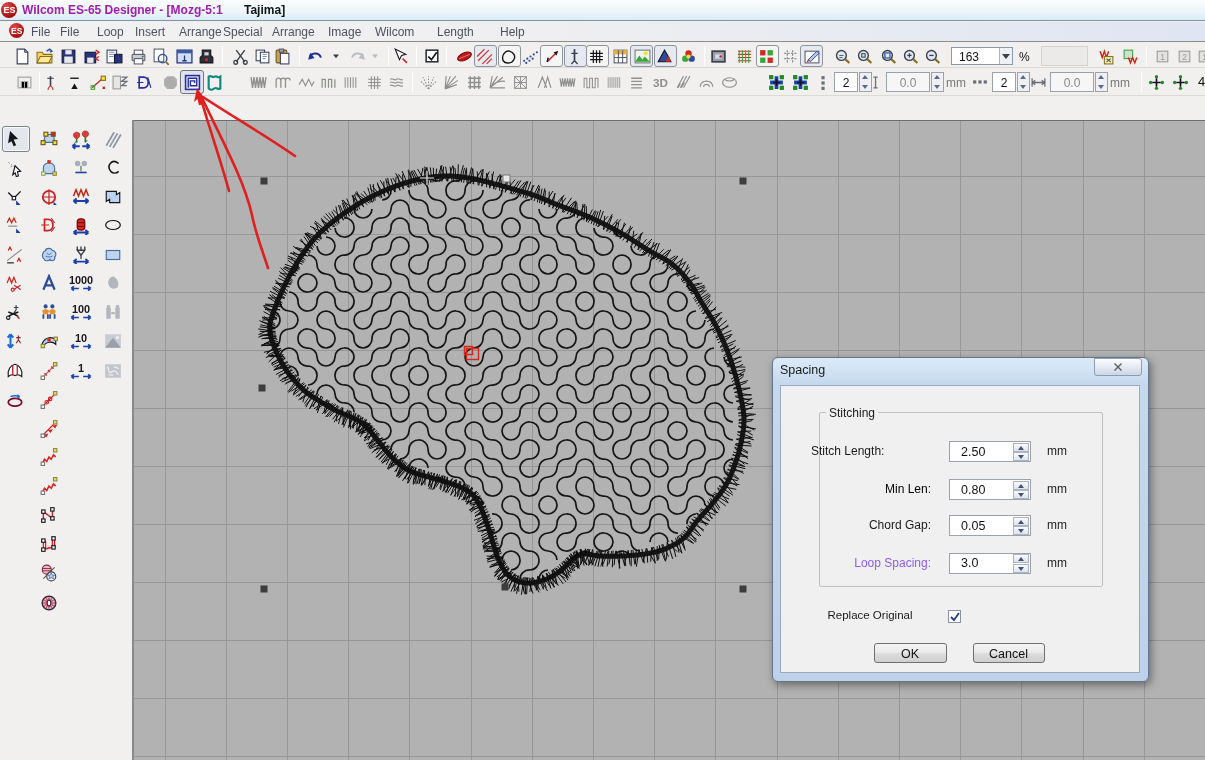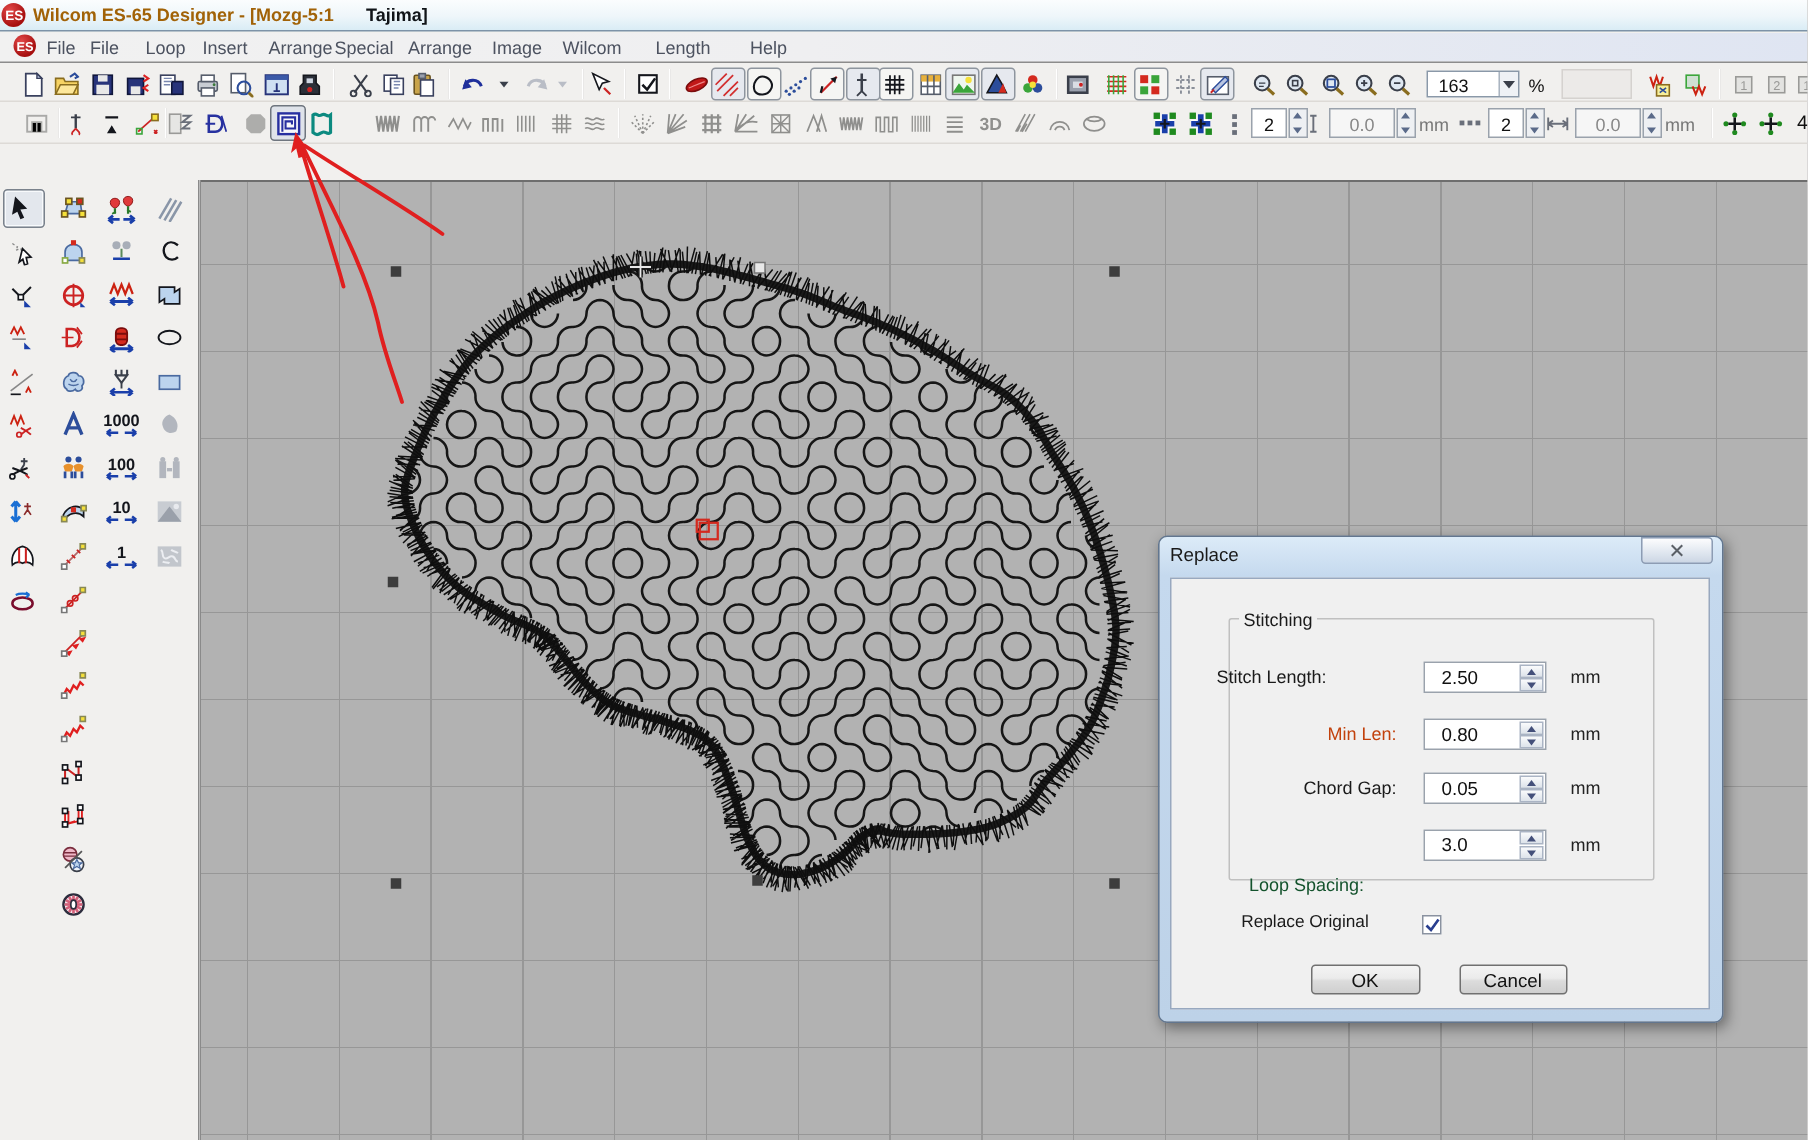--- a/index.html
+++ b/index.html
@@ -1,16 +1,16 @@
 <!DOCTYPE html>
 <html><head><meta charset="utf-8"><style>*{margin:0;padding:0;box-sizing:border-box} body{width:1205px;height:760px;overflow:hidden;position:relative;font-family:"Liberation Sans",sans-serif;background:#f1f0ee}</style></head><body>
 <div style="position:absolute;left:0;top:0;width:1205px;height:21px;background:linear-gradient(180deg,#fbfdfe 0%,#eef6fa 55%,#d9ecf5 100%);border-bottom:1px solid #7d93a8"></div>
 <div style="position:absolute;left:1px;top:2px;width:16px;height:16px;border-radius:50%;background:radial-gradient(circle at 35% 30%,#e24848,#a60f0f 70%);z-index:3"></div>
 <div style="position:absolute;left:3.5px;top:5px;font:bold 9px 'Liberation Sans',sans-serif;color:#fff;z-index:4">ES</div>
-<div style="position:absolute;left:22px;top:3px;font:bold 12px 'Liberation Sans',sans-serif;color:#a16207;z-index:3">Wilcom ES-65 Designer - [Mozg-5:1</div>
+<div style="position:absolute;left:22px;top:3px;font:bold 12px 'Liberation Sans',sans-serif;color:#a21caf;z-index:3">Wilcom ES-65 Designer - [Mozg-5:1</div>
 <div style="position:absolute;left:244px;top:3px;font:bold 12px 'Liberation Sans',sans-serif;color:#101418;z-index:3">Tajima]</div>
 <div style="position:absolute;left:0;top:22px;width:1205px;height:20px;background:linear-gradient(90deg,#f1f1f1 0%,#efeff1 45%,#dfe5f2 100%);border-bottom:1px solid #8c8c8c"></div>
 <div style="position:absolute;left:9px;top:23px;width:15px;height:15px;border-radius:50%;background:radial-gradient(circle at 35% 30%,#e24848,#a60f0f 70%);z-index:3"></div>
 <div style="position:absolute;left:11px;top:26px;font:bold 8.5px 'Liberation Sans',sans-serif;color:#fff;z-index:4">ES</div>
 <div style="position:absolute;left:31px;top:25px;font:12px 'Liberation Sans',sans-serif;color:#4c5260;z-index:3">File</div>
 <div style="position:absolute;left:60px;top:25px;font:12px 'Liberation Sans',sans-serif;color:#4c5260;z-index:3">File</div>
 <div style="position:absolute;left:97px;top:25px;font:12px 'Liberation Sans',sans-serif;color:#4c5260;z-index:3">Loop</div>
 <div style="position:absolute;left:135px;top:25px;font:12px 'Liberation Sans',sans-serif;color:#4c5260;z-index:3">Insert</div>
 <div style="position:absolute;left:179px;top:25px;font:12px 'Liberation Sans',sans-serif;color:#4c5260;z-index:3">Arrange</div>
 <div style="position:absolute;left:223px;top:25px;font:12px 'Liberation Sans',sans-serif;color:#4c5260;z-index:3">Special</div>
@@ -731,52 +731,52 @@
     </g>
   </svg>
 <svg width="190" height="210" viewBox="150 75 190 210" style="position:absolute;left:150px;top:75px;z-index:60">
     <path d="M197,88 L205,99 L200.5,98.4 L202,104.5 L199,105.3 L197.5,99 L194,102 Z" fill="#e01f1f"></path>
     <path d="M203,97 C230,115 265,135 295,156" stroke="#e01f1f" stroke-width="2.6" fill="none" stroke-linecap="round"></path>
     <path d="M201,99 C210,130 222,165 229,191" stroke="#e01f1f" stroke-width="2.6" fill="none" stroke-linecap="round"></path>
     <path d="M202,98 C222,140 244,180 252,215 C256,235 264,255 268,268" stroke="#e01f1f" stroke-width="2.6" fill="none" stroke-linecap="round"></path>
   </svg>
 <div style="position:absolute;left:772px;top:357px;width:377px;height:325px;background:linear-gradient(180deg,#dcebf8 0%,#c5d9ee 8%,#bdd2e8 100%);border:1px solid #62768f;border-radius:6px;box-shadow:2px 3px 9px rgba(0,0,0,0.42);z-index:40"></div>
 <div style="position:absolute;left:780px;top:385px;width:360px;height:288px;background:#f0f0f0;border:1px solid #98a8bf;z-index:41"></div>
-<div style="position:absolute;left:780px;top:363px;font:12.5px 'Liberation Sans',sans-serif;color:#1a1a1a;z-index:42">Replace</div>
+<div style="position:absolute;left:780px;top:363px;font:12.5px 'Liberation Sans',sans-serif;color:#1a1a1a;z-index:42">Spacing</div>
 <div style="position:absolute;left:1094px;top:358px;width:48px;height:18px;background:linear-gradient(180deg,#fdfdfe,#dfe6ef 60%,#ccd6e4);border:1px solid #8d9cb3;border-radius:0 3px 3px 3px;z-index:42"></div>
 <svg style="position:absolute;left:1112px;top:361px;z-index:43" width="12" height="12" viewBox="0 0 12 12">
     <path d="M2.5,2.5l7,7M9.5,2.5l-7,7" stroke="#5a5f66" stroke-width="1.4"></path>
   </svg>
 <div style="position:absolute;left:819px;top:412px;width:284px;height:175px;border:1px solid #c0c0c0;border-radius:2px;z-index:42"></div>
 <div style="position:absolute;left:826px;top:406px;background:#f0f0f0;padding:0 3px;font:12px 'Liberation Sans',sans-serif;color:#1a1a1a;z-index:43">Stitching</div>
 <div style="position:absolute;left:811px;top:444px;width:120px;text-align:left;font:12px 'Liberation Sans',sans-serif;color:#1a1a1a;z-index:43">Stitch Length:</div>
 <div style="position:absolute;left:949px;top:441px;width:82px;height:21px;background:#fff;border:1px solid #9aa2ac;z-index:43"></div>
 <div style="position:absolute;left:961px;top:444.5px;font:12.5px 'Liberation Sans',sans-serif;color:#111;z-index:44">2.50</div>
 <div style="position:absolute;left:1013px;top:442.5px;width:16px;height:9px;background:linear-gradient(#fafbfc,#dde3ea);border:1px solid #aab4c4;z-index:44"></div>
 <div style="position:absolute;left:1013px;top:452px;width:16px;height:9px;background:linear-gradient(#fafbfc,#dde3ea);border:1px solid #aab4c4;z-index:44"></div>
 <div style="position:absolute;left:1018px;top:445.5px;width:0;height:0;border-left:3.5px solid transparent;border-right:3.5px solid transparent;border-bottom:4px solid #44507a;z-index:45"></div>
 <div style="position:absolute;left:1018px;top:455px;width:0;height:0;border-left:3.5px solid transparent;border-right:3.5px solid transparent;border-top:4px solid #44507a;z-index:45"></div>
 <div style="position:absolute;left:1047px;top:444px;font:12px 'Liberation Sans',sans-serif;color:#222;z-index:43">mm</div>
-<div style="position:absolute;left:811px;top:482px;width:120px;text-align:right;font:12px 'Liberation Sans',sans-serif;color:#c2410c;z-index:43">Min Len:</div>
+<div style="position:absolute;left:811px;top:482px;width:120px;text-align:right;font:12px 'Liberation Sans',sans-serif;color:#000000;z-index:43">Min Len:</div>
 <div style="position:absolute;left:949px;top:479px;width:82px;height:21px;background:#fff;border:1px solid #9aa2ac;z-index:43"></div>
 <div style="position:absolute;left:961px;top:482.5px;font:12.5px 'Liberation Sans',sans-serif;color:#111;z-index:44">0.80</div>
 <div style="position:absolute;left:1013px;top:480.5px;width:16px;height:9px;background:linear-gradient(#fafbfc,#dde3ea);border:1px solid #aab4c4;z-index:44"></div>
 <div style="position:absolute;left:1013px;top:490px;width:16px;height:9px;background:linear-gradient(#fafbfc,#dde3ea);border:1px solid #aab4c4;z-index:44"></div>
 <div style="position:absolute;left:1018px;top:483.5px;width:0;height:0;border-left:3.5px solid transparent;border-right:3.5px solid transparent;border-bottom:4px solid #44507a;z-index:45"></div>
 <div style="position:absolute;left:1018px;top:493px;width:0;height:0;border-left:3.5px solid transparent;border-right:3.5px solid transparent;border-top:4px solid #44507a;z-index:45"></div>
 <div style="position:absolute;left:1047px;top:482px;font:12px 'Liberation Sans',sans-serif;color:#222;z-index:43">mm</div>
 <div style="position:absolute;left:811px;top:518px;width:120px;text-align:right;font:12px 'Liberation Sans',sans-serif;color:#1a1a1a;z-index:43">Chord Gap:</div>
 <div style="position:absolute;left:949px;top:515px;width:82px;height:21px;background:#fff;border:1px solid #9aa2ac;z-index:43"></div>
 <div style="position:absolute;left:961px;top:518.5px;font:12.5px 'Liberation Sans',sans-serif;color:#111;z-index:44">0.05</div>
 <div style="position:absolute;left:1013px;top:516.5px;width:16px;height:9px;background:linear-gradient(#fafbfc,#dde3ea);border:1px solid #aab4c4;z-index:44"></div>
 <div style="position:absolute;left:1013px;top:526px;width:16px;height:9px;background:linear-gradient(#fafbfc,#dde3ea);border:1px solid #aab4c4;z-index:44"></div>
 <div style="position:absolute;left:1018px;top:519.5px;width:0;height:0;border-left:3.5px solid transparent;border-right:3.5px solid transparent;border-bottom:4px solid #44507a;z-index:45"></div>
 <div style="position:absolute;left:1018px;top:529px;width:0;height:0;border-left:3.5px solid transparent;border-right:3.5px solid transparent;border-top:4px solid #44507a;z-index:45"></div>
 <div style="position:absolute;left:1047px;top:518px;font:12px 'Liberation Sans',sans-serif;color:#222;z-index:43">mm</div>
-<div style="position:absolute;left:811px;top:583px;width:120px;text-align:center;font:12px 'Liberation Sans',sans-serif;color:#14532d;z-index:43">Loop Spacing:</div>
+<div style="position:absolute;left:811px;top:556px;width:120px;text-align:right;font:12px 'Liberation Sans',sans-serif;color:#8b5cf6;z-index:43">Loop Spacing:</div>
 <div style="position:absolute;left:949px;top:552.5px;width:82px;height:21px;background:#fff;border:1px solid #9aa2ac;z-index:43"></div>
 <div style="position:absolute;left:961px;top:556.0px;font:12.5px 'Liberation Sans',sans-serif;color:#111;z-index:44">3.0</div>
 <div style="position:absolute;left:1013px;top:554.0px;width:16px;height:9px;background:linear-gradient(#fafbfc,#dde3ea);border:1px solid #aab4c4;z-index:44"></div>
 <div style="position:absolute;left:1013px;top:563.5px;width:16px;height:9px;background:linear-gradient(#fafbfc,#dde3ea);border:1px solid #aab4c4;z-index:44"></div>
 <div style="position:absolute;left:1018px;top:557.0px;width:0;height:0;border-left:3.5px solid transparent;border-right:3.5px solid transparent;border-bottom:4px solid #44507a;z-index:45"></div>
 <div style="position:absolute;left:1018px;top:566.5px;width:0;height:0;border-left:3.5px solid transparent;border-right:3.5px solid transparent;border-top:4px solid #44507a;z-index:45"></div>
 <div style="position:absolute;left:1047px;top:555.5px;font:12px 'Liberation Sans',sans-serif;color:#222;z-index:43">mm</div>
 <div style="position:absolute;left:795px;top:609px;width:150px;text-align:center;font:11.5px 'Liberation Sans',sans-serif;color:#1a1a1a;z-index:43">Replace Original</div>
 <div style="position:absolute;left:948px;top:610px;width:13px;height:13px;background:#fff;border:1px solid #8a92a0;z-index:43"></div>
 <svg style="position:absolute;left:949px;top:611px;z-index:44" width="12" height="12" viewBox="0 0 12 12">

